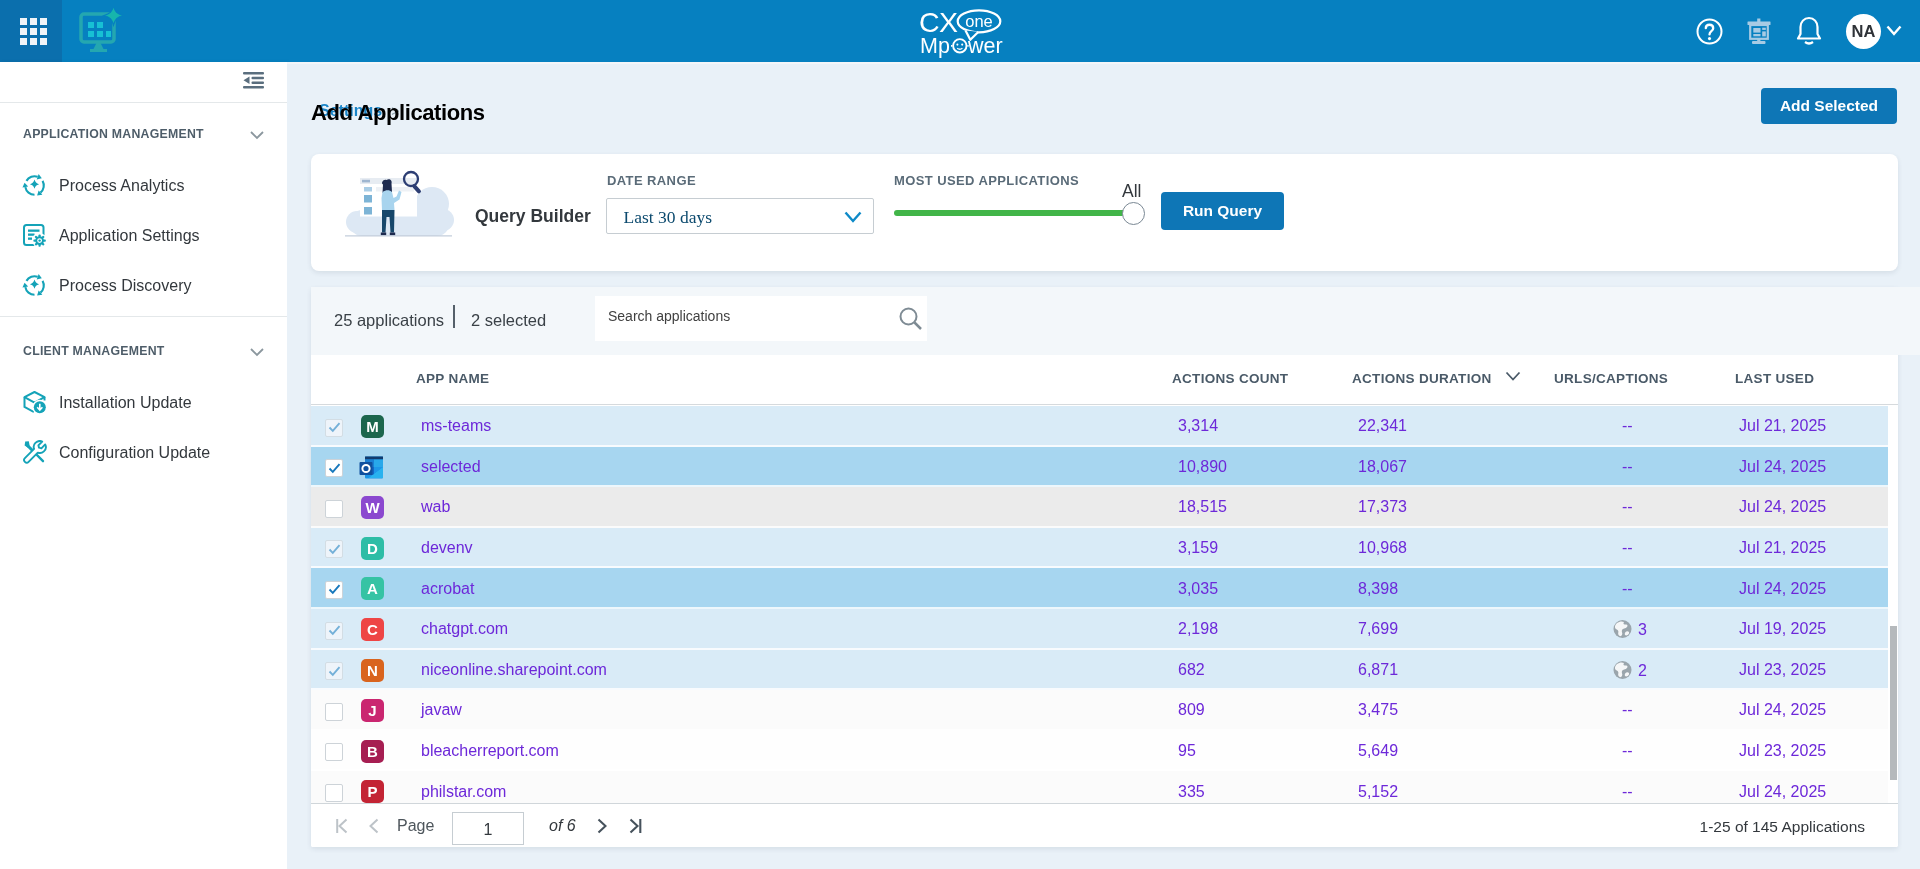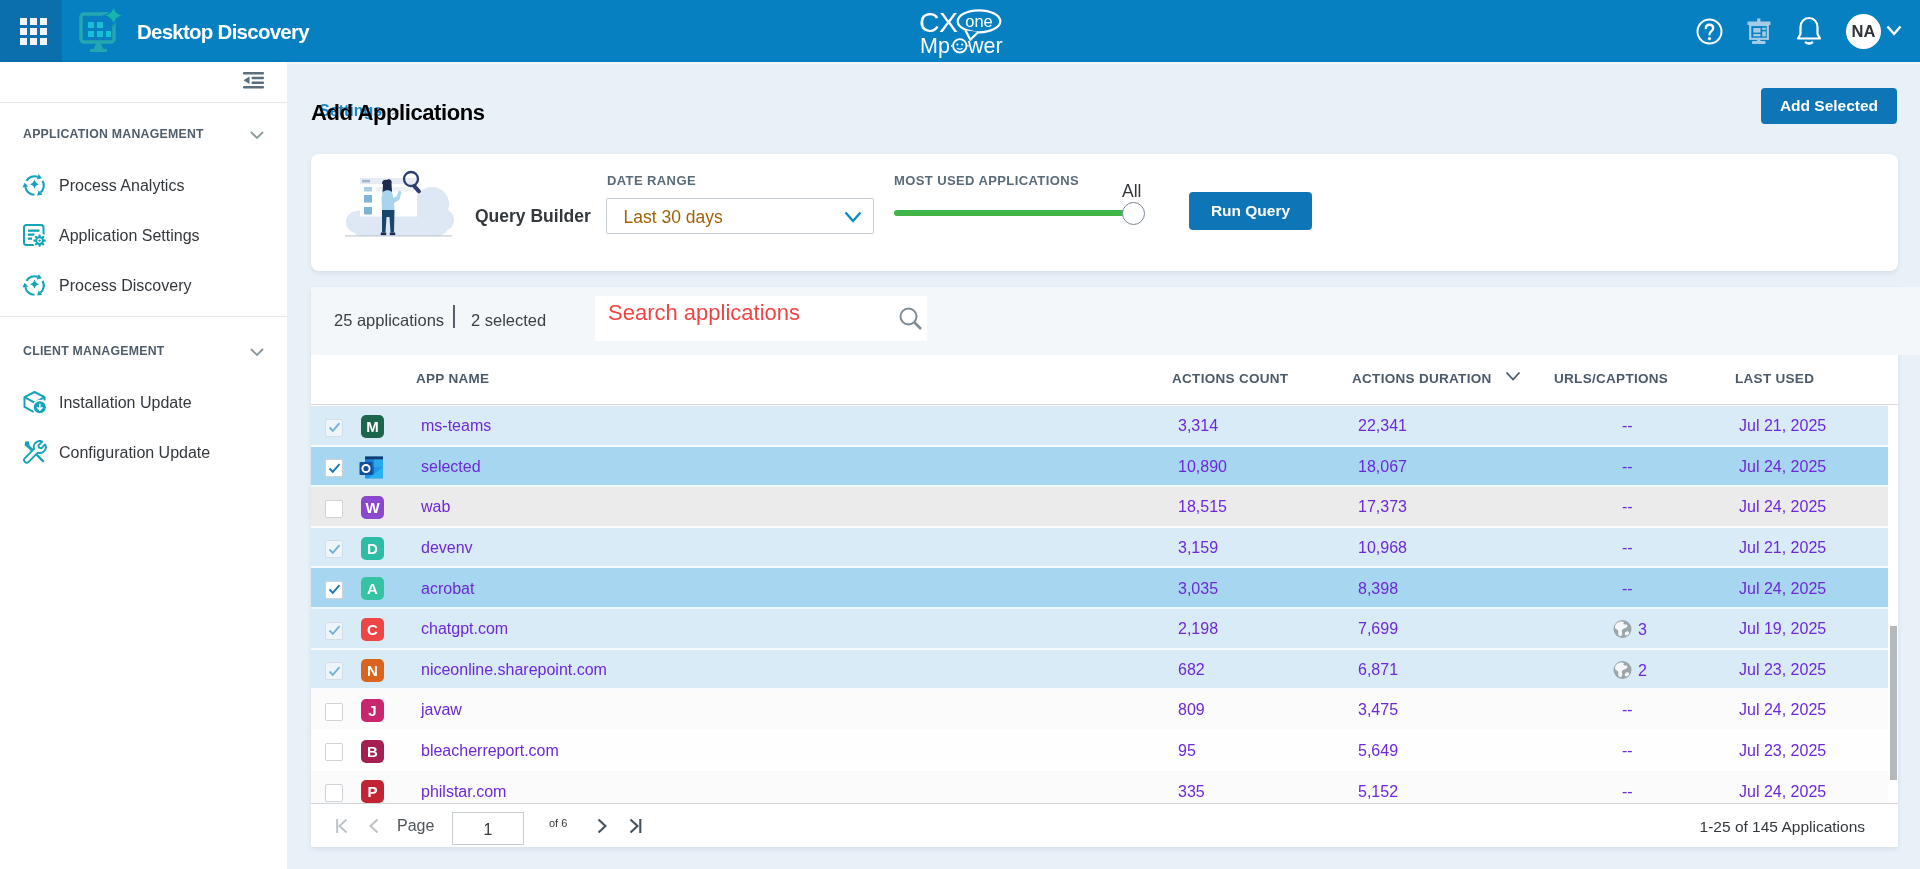--- a/index.html
+++ b/index.html
@@ -26,50 +26,50 @@
 #crumb { position:absolute; left:32px; top:16px; font-size:16px; font-weight:700; color:#1a85c8;margin-top:24px; }
 #crumb .sep { color:#8fa3ad; font-weight:400; font-size:14px; margin-left:9px; }
 #ptitle { position:absolute; left:24px; top:38px; font-size:22px; font-weight:700; letter-spacing:-0.4px; color:#000000; }
 #addsel { position:absolute; left:1474px; top:26px; width:136px; height:36px; background:#0e76b6; border-radius:4px; color:#fff; font-size:15.5px; font-weight:700; text-align:center; line-height:36px; }
 
 
 #qcard { position:absolute; left:24px; top:91.5px; width:1587px; height:117.5px; background:#fff; border-radius:8px; box-shadow:0 2px 5px rgba(40,60,80,0.10); }
 #qb-label { position:absolute; left:164px; top:52px; font-size:17.5px; font-weight:700; color:#33383d; }
 .fieldlabel { font-size:13px; font-weight:700; color:#5a6b78; letter-spacing:0.4px; position:absolute; }
 #ddbox { position:absolute; left:294.5px; top:44px; width:268.5px; height:36px; border:1px solid #c6cdd2; border-radius:2px; background:#fff; }
-#ddbox .txt { position:absolute; left:17px; top:8px; font-size:17.5px; color:#a16207; }
+#ddbox .txt { position:absolute; left:17px; top:8px; font-size:17.5px; color:#0c4a6e;font-family:Liberation Serif, serif; }
 #slider-track { position:absolute; left:583px; top:56.5px; width:243px; height:6px; border-radius:3px; background:#42b549; }
 #slider-knob { position:absolute; left:811px; top:48px; width:23px; height:23px; border-radius:50%; background:#fff; border:1.5px solid #7a8894; }
 #alllabel { position:absolute; left:811px; top:27px; font-size:17.5px; color:#33383d; }
-#runquery { position:absolute; left:850px; top:38px; width:123px; height:38px; background:#0e76b6; border-radius:4px; color:#fff; font-size:15.5px; font-weight:700; text-align:center; line-height:38px;margin-left:28px; }
+#runquery { position:absolute; left:850px; top:38px; width:123px; height:38px; background:#0e76b6; border-radius:4px; color:#fff; font-size:15.5px; font-weight:700; text-align:center; line-height:38px; }
 
 
 #tcard { position:absolute; left:24px; top:225px; width:1587px; height:560px; background:#fff; border-radius:2px; box-shadow:0 2px 5px rgba(40,60,80,0.10); }
 #ttoolbar { position:absolute; left:0; top:0; width:1669px; height:68px; background:#f3f7fa; }
 #appcount { position:absolute; left:23px; top:24px; font-size:16.5px; color:#3a4147; }
 #cdiv { position:absolute; left:142px; top:18px; width:1.5px; height:23px; background:#55606a; }
 #selcount { position:absolute; left:160px; top:24px; font-size:16.5px; color:#3a4147; }
 #searchbox { position:absolute; left:284px; top:9px; width:332px; height:45px; background:#fff; }
-#searchbox .ph { position:absolute; left:13px; top:4px; font-size:22px; color:#ef4444; }
+#searchbox .ph { position:absolute; left:13px; top:12px; font-size:14px; color:#404040; }
 #thead { position:absolute; left:0; top:68px; width:1587px; height:49.5px; background:#fff; border-bottom:1.5px solid #d6dadd; }
 .th { position:absolute; top:16px; font-size:13.5px; font-weight:700; color:#4a5a68; letter-spacing:0.3px; }
 #tbody { position:absolute; left:0; top:119px; width:1587px; height:398px; overflow:hidden; }
 .row { position:absolute; left:0; width:1577px; height:40.6px; box-shadow:inset 0 -2px 0 rgba(255,255,255,0.8); }
 .cell { position:absolute; top:50%; transform:translateY(-50%); font-size:16px; color:#6d28d9; }
 .cb { position:absolute; left:14px; top:12.5px; width:18px; height:18px; border-radius:2px; }
 .cb.un { background:#fff; border:1px solid #cdd3d8; }
 .cb.ck { background:#fff; border:1px solid #cdd3d8; }
 .cb.dk { background:#eef4fa; border:1px solid #d3dde4; }
 .appico { position:absolute; left:50px; top:9px; width:23px; height:23px; border-radius:5px; color:#fff; font-size:15px; font-weight:700; text-align:center; line-height:23px; }
 #scrollbar { position:absolute; left:1578px; top:119px; width:9px; height:398px; background:#fff; }
 #scrollthumb { position:absolute; left:1px; top:220px; width:7px; height:154px; background:#b5b9bc; }
 #tfoot { position:absolute; left:0; top:515.5px; width:1587px; height:44.5px; background:#fff; border-top:1px solid #d0d6da; border-radius:0 0 2px 2px; }
 #tfoot .pagetxt { position:absolute; left:86px; top:13px; font-size:16px; color:#4e565c; }
 #pageinput { position:absolute; left:141px; top:8px; width:72px; height:33px; border:1px solid #c6cdd2; background:#fff; text-align:center; font-size:16px; color:#33383d; line-height:33px; }
-#of6 { position:absolute; left:238px; top:13px; font-size:11px; color:#33383d; }
+#of6 { position:absolute; left:238px; top:13px; font-size:16px; color:#33383d;font-style:italic; }
 #rangetxt { position:absolute; right:33px; top:14px; font-size:15.5px; color:#33383d; }
 </style>
 </head>
 <body>
 
 <div id="topbar">
   <div id="waffle">
     <svg width="27" height="27" viewBox="0 0 27 27">
       <g fill="#f0f4f8">
         <rect x="0" y="0" width="7" height="7"></rect>
@@ -88,21 +88,20 @@
     <rect x="2" y="8" width="33" height="28" rx="3" fill="none" stroke="#24a7b0" stroke-width="3.5"></rect>
     <rect x="9" y="16" width="6" height="6" fill="#17c0d4"></rect>
     <rect x="18" y="16" width="6" height="6" fill="#17c0d4"></rect>
     <rect x="9" y="25" width="6" height="6" fill="#17c0d4"></rect>
     <rect x="18" y="25" width="6" height="6" fill="#17c0d4"></rect>
     <rect x="27" y="25" width="5" height="6" fill="#17c0d4"></rect>
     <path d="M18 36 L14 44 L25 44 L21 36 Z" fill="#24a7b0"></path>
     <rect x="11" y="43" width="17" height="3" fill="#24a7b0"></rect>
     <path d="M34.5 0 C36.2 6 38 7.8 44 9.5 C38 11.2 36.2 13 34.5 19 C32.8 13 31 11.2 25 9.5 C31 7.8 32.8 6 34.5 0 Z" fill="#17b5ac" stroke="#0680c0" stroke-width="1.2"></path>
   </svg>
-  <div id="prodname">Desktop Discovery</div>
 
   <svg class="abs" style="left:918px;top:6px" width="118" height="52" viewBox="0 0 118 52">
     <text x="1" y="26" font-size="28.5" fill="#fff" font-family="Liberation Sans, sans-serif" letter-spacing="-0.5">CX</text>
     <ellipse cx="61" cy="15.3" rx="21.3" ry="11" fill="none" stroke="#fff" stroke-width="2.2"></ellipse>
     <text x="61" y="21" font-size="16.5" text-anchor="middle" fill="#fff" font-family="Liberation Sans, sans-serif">one</text>
     <path d="M47.5 24.6 L52.3 33.8 L60.5 25.8" fill="#0680c0" stroke="#fff" stroke-width="2.2" stroke-linejoin="round"></path>
     <text x="2" y="47" font-size="21.5" fill="#fff" font-family="Liberation Sans, sans-serif">Mp</text>
     <circle cx="41.8" cy="39.8" r="6.7" fill="none" stroke="#fff" stroke-width="1.9"></circle>
     <circle cx="39.4" cy="38.6" r="1.05" fill="#fff"></circle>
     <circle cx="44.2" cy="38.6" r="1.05" fill="#fff"></circle>

